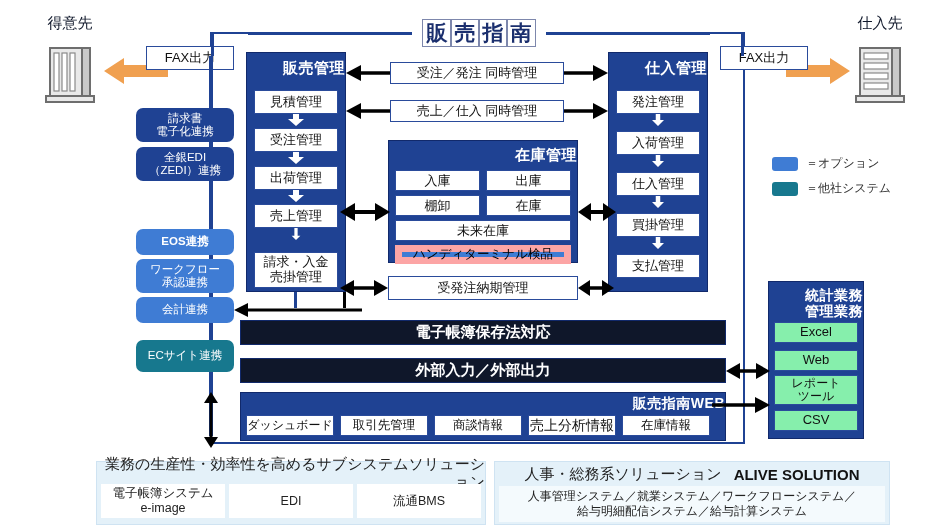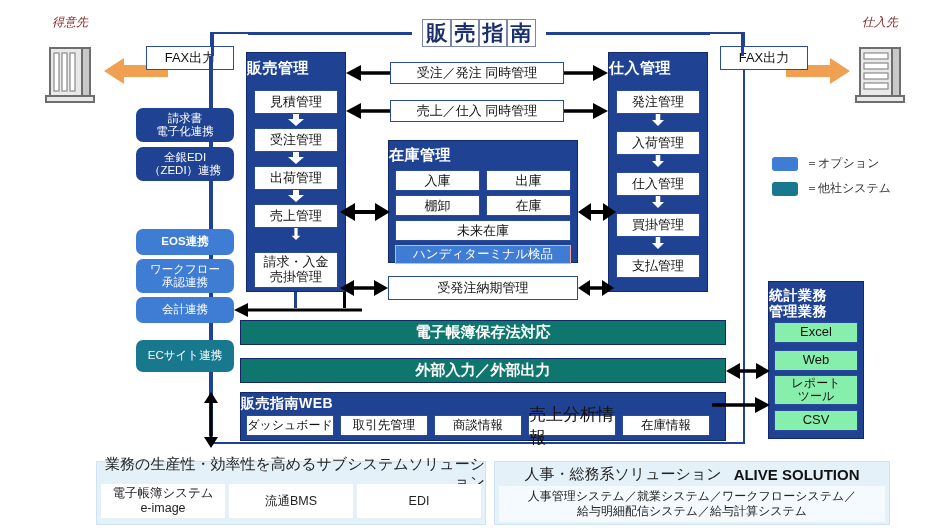--- a/index.html
+++ b/index.html
@@ -22,21 +22,21 @@
     text-align: center;
     line-height: 1.12;
     font-size: 13px;
     white-space: pre-line;
   }
   .navy-panel {
     background: #1f4293;
     border: 1px solid #11296b;
   }
   .panel-title {
-    color: #ffffff; font-weight: bold; text-align: left;
+    color: #ffffff; font-weight: bold; text-align: right;
     font-size: 15px; letter-spacing: .5px;
   }
 
   
   #main-frame {
     left: 210px; top: 32px; width: 535px; height: 412px;
     border: 2px solid #1f4293;
     background: transparent;
   }
 
@@ -54,21 +54,21 @@
     font-weight: bold; font-size: 21px;
     display: flex; align-items: center; justify-content: center;
     font-family: "DejaVu Serif", "Liberation Serif", serif;
     margin: 0 -1px;
   }
   .brand-rule {
     position: absolute; top: 33px; height: 2px; background: #1f4293;
   }
 
   
-  .endpoint-label { font-size: 12px; color: #7f1d1d; text-align: center; width: 100%; font-style: italic; }
+  .endpoint-label { font-size: 15px; color: #0f172a; text-align: center; width: 100%; }
 
   
   .oarrow { position: absolute; }
 
   
   .chip {
     border-radius: 7px;
     color: #ffffff;
     font-size: 11.5px;
     display: flex; align-items: center; justify-content: center;
@@ -92,27 +92,27 @@
   }
   .vchev { position:absolute; width: 16px; height: 12px; }
 
   
   #inv-panel { left: 388px; top: 140px; width: 190px; height: 123px; }
   .inv-cell {
     background:#ffffff; border:1px solid #2a4b9b; color:#111;
     font-size:13px; display:flex; align-items:center; justify-content:center;
   }
   #handy {
-    background:#3f7cd4; border:1px solid #fca5a5; color:#ffffff;
+    background:#3f7cd4; border:7px solid #fca5a5; color:#000000;
     font-size: 12.5px; display:flex; align-items:center; justify-content:center;
   }
 
   
   .wide-bar {
-    background:#0f766e; border:1px solid #11296b;
+    background:#0f172a; border:1px solid #11296b;
     color:#ffffff; font-weight:bold; font-size:15px;
     display:flex; align-items:center; justify-content:center;
   }
   .web-btn {
     background:#ffffff; border:1px solid #2a4b9b; color:#111;
     display:flex; align-items:center; justify-content:center;
   }
 
   
   #stats { left: 768px; top: 281px; width: 96px; height: 158px; }
@@ -325,21 +325,21 @@
 
   <div class="abs wide-bar" style="left:240px; top:320px; width:486px; height:25px;">電子帳簿保存法対応</div>
   <div class="abs wide-bar" style="left:240px; top:358px; width:486px; height:25px;">外部入力／外部出力</div>
 
   <div class="abs navy-panel" style="left:240px; top:392px; width:486px; height:49px;">
     <div class="panel-title" style="margin-top:2px; font-size:14px;">販売指南WEB</div>
   </div>
   <div class="abs web-btn" style="left:246px; top:415px; width:88px; height:21px; font-size:12px;">ダッシュボード</div>
   <div class="abs web-btn" style="left:340px; top:415px; width:88px; height:21px; font-size:12.5px;">取引先管理</div>
   <div class="abs web-btn" style="left:434px; top:415px; width:88px; height:21px; font-size:12.5px;">商談情報</div>
-  <div class="abs web-btn" style="left:528px; top:415px; width:88px; height:21px; font-size:17px;">売上分析情報</div>
+  <div class="abs web-btn" style="left:528px; top:415px; width:88px; height:21px; font-size:14px;">売上分析情報</div>
   <div class="abs web-btn" style="left:622px; top:415px; width:88px; height:21px; font-size:12.5px;">在庫情報</div>
 
   <div id="stats" class="abs navy-panel">
     <div class="panel-title" style="margin-top:5px; font-size:14px; white-space:pre-line; line-height:1.15;">統計業務
 管理業務</div>
   </div>
   <div class="abs stat-item" style="left:774px; top:322px; width:84px; height:21px;">Excel</div>
   <div class="abs stat-item" style="left:774px; top:350px; width:84px; height:21px;">Web</div>
   <div class="abs stat-item" style="left:774px; top:375px; width:84px; height:30px; font-size:12px;">レポート
 ツール</div>
@@ -363,22 +363,22 @@
   <div class="abs" style="left:772px; top:180px; display:flex; align-items:center; gap:8px;">
     <div class="legend-sw" style="background:#17788e;"></div>
     <div class="legend-tx">＝他社システム</div>
   </div>
 
   <div class="abs foot-wrap" style="left:96px; top:461px; width:390px; height:64px;">
     <div class="foot-head" style="height:22px;">業務の生産性・効率性を高めるサブシステムソリューション</div>
     <div style="display:flex; gap:4px; padding:0 4px 4px 4px; height:38px;">
       <div class="foot-cell" style="flex:1;">電子帳簿システム
 e-image</div>
+      <div class="foot-cell" style="flex:1;">EDI</div>
       <div class="foot-cell" style="flex:1;">流通BMS</div>
-      <div class="foot-cell" style="flex:1;">EDI</div>
     </div>
   </div>
 
   <div class="abs foot-wrap" style="left:494px; top:461px; width:396px; height:64px;">
     <div style="height:24px; display:flex; align-items:center; justify-content:center; gap:12px;">
       <span class="foot-head" style="height:auto;">人事・総務系ソリューション</span>
       <span style="font-size:15px; font-weight:bold; color:#111;">ALIVE  SOLUTION</span>
     </div>
     <div class="foot-body" style="height:36px; margin:0 4px 4px 4px;">人事管理システム／就業システム／ワークフローシステム／
 給与明細配信システム／給与計算システム</div>

